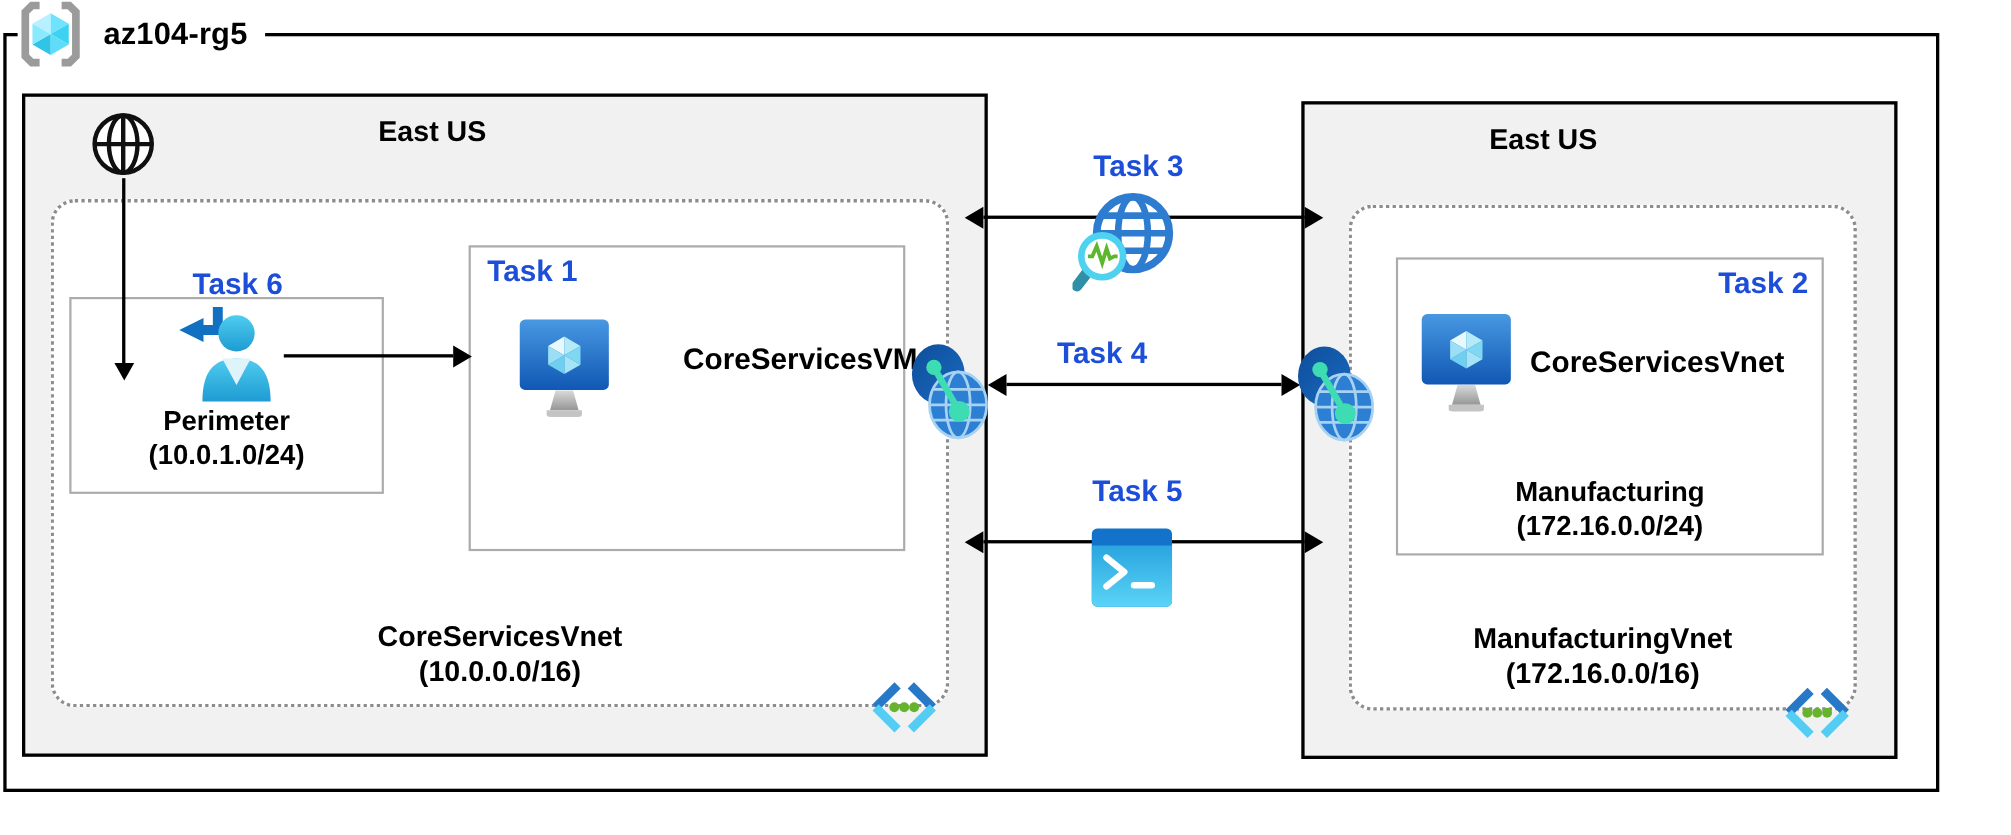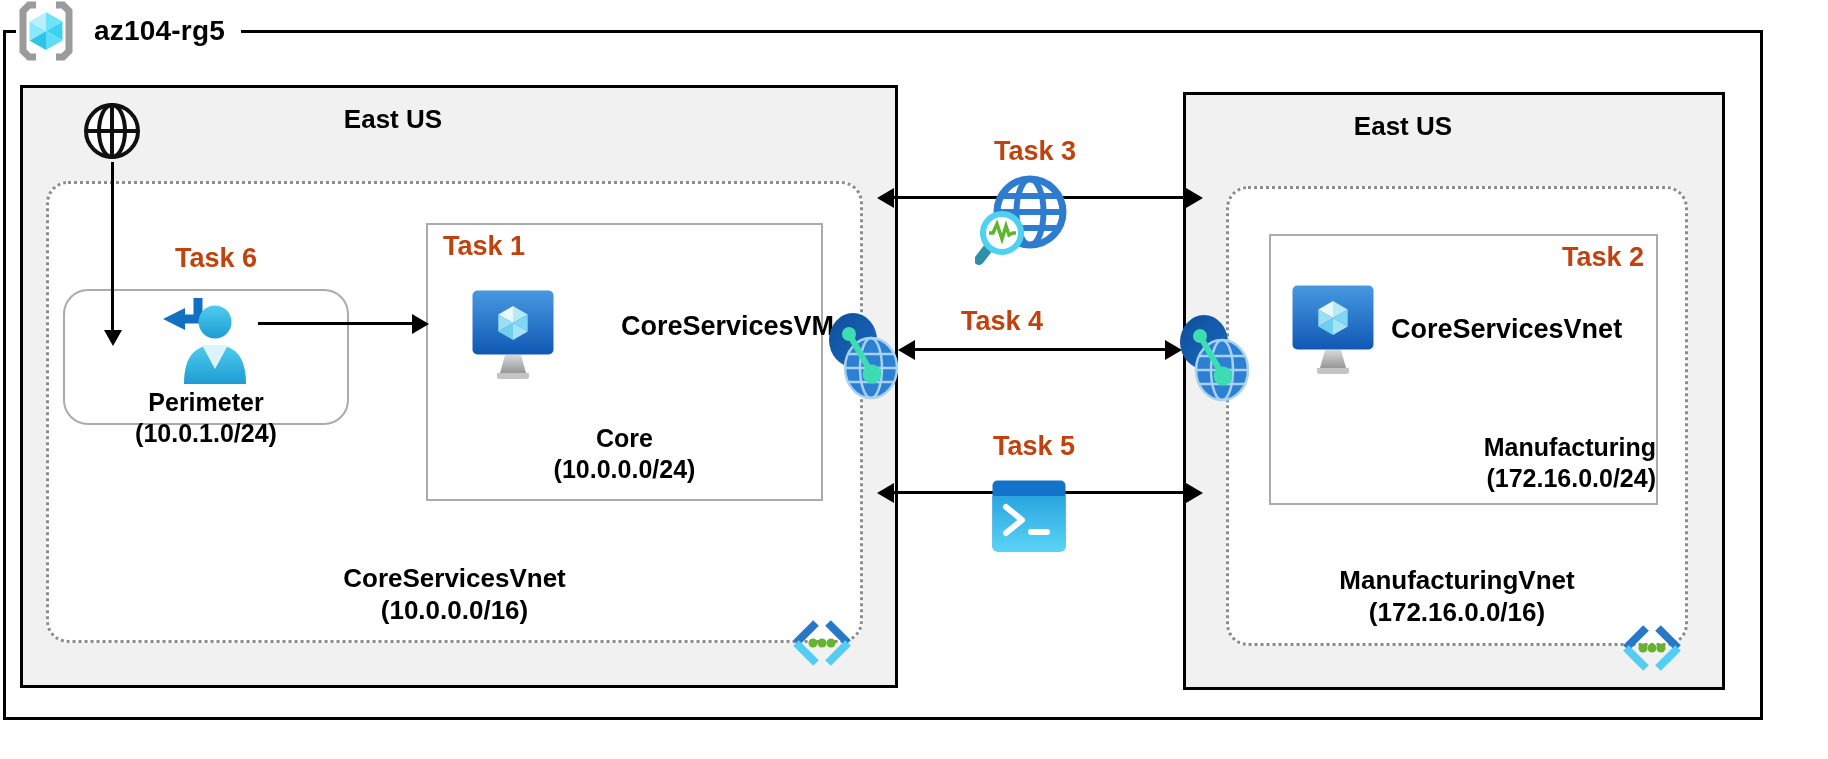--- a/index.html
+++ b/index.html
@@ -16,21 +16,21 @@
   .region{border:3px solid #000;box-sizing:border-box;background:#F1F1F2;}
   #region-left{left:20px;top:85px;width:878px;height:603px;}
   #region-right{left:1183px;top:92px;width:542px;height:598px;}
   .region-title{top:16px;font-size:26px;text-align:center;}
   
   .vnet{border:3px dotted #8C8C8C;border-radius:22px;background:#fff;box-sizing:border-box;}
   #vnet-left{left:23px;top:93px;width:817px;height:462px;}
   #vnet-right{left:40px;top:91px;width:462px;height:460px;}
   
   .white-box{background:#fff;border:2px solid #ABABAB;box-sizing:border-box;}
-  .task-label{font-size:27px;color:#c2410c;white-space:nowrap;}
+  .task-label{font-size:27px;color:#1d4ed8;white-space:nowrap;}
   .vm-name{font-size:27px;white-space:nowrap;}
   .two-line{left:0;right:0;text-align:center;font-size:25px;line-height:31px;}
   .vnet-caption{left:0;right:0;text-align:center;font-size:26px;line-height:32px;}
   
   .h-line{background:#000;height:3px;z-index:2;}
   .head-l::before{content:"";position:absolute;left:-17px;top:50%;transform:translateY(-50%);
     border-style:solid;border-width:10px 17px 10px 0;border-color:transparent #000 transparent transparent;}
   .head-r::after{content:"";position:absolute;right:-17px;top:50%;transform:translateY(-50%);
     border-style:solid;border-width:10px 0 10px 17px;border-color:transparent transparent transparent #000;}
   .v-line{background:#000;width:3px;z-index:3;}
@@ -69,21 +69,21 @@
       <line x1="3" y1="29" x2="55" y2="29" stroke="#101010" stroke-width="4"></line>
       <line x1="29" y1="3" x2="29" y2="55" stroke="#101010" stroke-width="4"></line>
     </svg>
 
     <div class="abs v-line head-d" style="left:88px;top:74px;height:168px;"></div>
 
     <div class="abs vnet" id="vnet-left">
 
       <div class="abs task-label" style="left:80px;top:39px;width:174px;text-align:center;margin-top:20px;">Task 6</div>
 
-      <div class="abs white-box" style="left:14px;top:105px;width:286px;height:136px;border-radius:25px;">
+      <div class="abs white-box" style="left:14px;top:86px;width:286px;height:179px;">
         <svg class="abs" style="left:93px;top:4px;" width="90" height="92" viewBox="0 0 90 92">
           <defs>
             <linearGradient id="pg" x1="0" y1="0" x2="0" y2="1">
               <stop offset="0" stop-color="#4FCDEF"></stop>
                 <stop offset="1" stop-color="#1E9BD2"></stop>
             </linearGradient>
           </defs>
           <path d="M40 3 L40 24 L25 24" stroke="#1170C2" stroke-width="9" fill="none"></path>
           <polygon points="27,13 5,24 27,35" fill="#1170C2"></polygon>
           <circle cx="57" cy="27" r="16.5" fill="url(#pg)"></circle>
@@ -115,24 +115,20 @@
           <polygon points="42,17 27.3,25.5 42,34" fill="#E8F9FE"></polygon>
           <polygon points="42,17 56.7,25.5 42,34" fill="#B5EAF9"></polygon>
           <polygon points="56.7,25.5 56.7,42.5 42,34" fill="#7FD7F2"></polygon>
           <polygon points="56.7,42.5 42,51 42,34" fill="#A5E3F7"></polygon>
           <polygon points="42,51 27.3,42.5 42,34" fill="#6FCFEF"></polygon>
           <polygon points="27.3,42.5 27.3,25.5 42,34" fill="#9ADFF5"></polygon>
           <polygon points="34,66 50,66 55,84 29,84" fill="url(#sg)"></polygon>
           <path d="M26 84 H58 V88 Q58 90 54 90 H30 Q26 90 26 88 Z" fill="#C4C4C4"></path>
         </svg>
         <div class="abs vm-name" style="left:145px;top:86px;margin-left:48px;">CoreServicesVM</div>
-        <div class="abs two-line" style="top:198px;">
-          <div>Core</div>
-          <div>(10.0.0.0/24)</div>
-        </div>
       </div>
 
       <div class="abs vnet-caption" style="top:378px;">
         <div>CoreServicesVnet</div>
         <div>(10.0.0.0/16)</div>
       </div>
 
       <svg class="abs icon" style="left:740px;top:433px;" width="66" height="52" viewBox="0 0 66 52">
         <line x1="27" y1="6" x2="7" y2="26" stroke="#2878C8" stroke-width="8"></line>
         <line x1="7" y1="26" x2="27" y2="46" stroke="#54CDF4" stroke-width="8"></line>
@@ -208,21 +204,21 @@
           <polygon points="42,17 27.3,25.5 42,34" fill="#E8F9FE"></polygon>
           <polygon points="42,17 56.7,25.5 42,34" fill="#B5EAF9"></polygon>
           <polygon points="56.7,25.5 56.7,42.5 42,34" fill="#7FD7F2"></polygon>
           <polygon points="56.7,42.5 42,51 42,34" fill="#A5E3F7"></polygon>
           <polygon points="42,51 27.3,42.5 42,34" fill="#6FCFEF"></polygon>
           <polygon points="27.3,42.5 27.3,25.5 42,34" fill="#9ADFF5"></polygon>
           <polygon points="34,66 50,66 55,84 29,84" fill="url(#sg)"></polygon>
           <path d="M26 84 H58 V88 Q58 90 54 90 H30 Q26 90 26 88 Z" fill="#C4C4C4"></path>
         </svg>
         <div class="abs vm-name" style="left:120px;top:78px;">CoreServicesVnet</div>
-        <div class="abs two-line" style="top:196px;text-align:right;">
+        <div class="abs two-line" style="top:196px;">
           <div>Manufacturing</div>
           <div>(172.16.0.0/24)</div>
         </div>
       </div>
 
       <div class="abs vnet-caption" style="top:375px;">
         <div>ManufacturingVnet</div>
         <div>(172.16.0.0/16)</div>
       </div>
 

